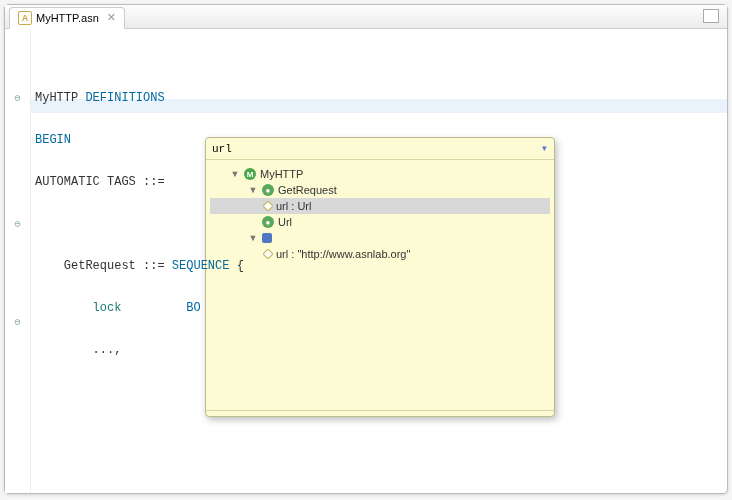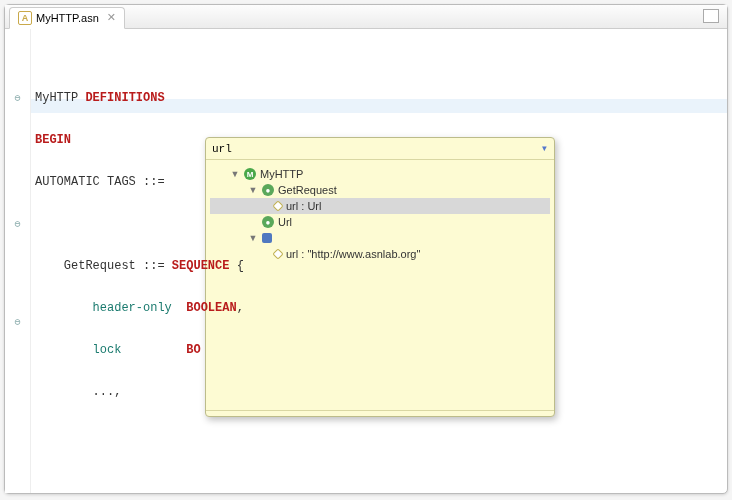--- a/index.html
+++ b/index.html
@@ -88,21 +88,21 @@
     font-size: 10px;
   }
   .code {
     flex: 1;
     padding: 6px 0 0 4px;
     line-height: 14px;
     white-space: pre;
     color: #333;
     position: relative;
   }
-  .kw-purple { color: #b91c1c; font-weight: bold; }
+  .kw-purple { color: #0369a1; font-weight: normal; }
   .kw-teal { color: #1a7a6e; }
   .hl-line {
     position: absolute;
     left: 0;
     right: 0;
     height: 14px;
     background: #eaf3fb;
     z-index: 0;
   }
   .code-line { position: relative; z-index: 1; height: 14px; }
@@ -165,21 +165,21 @@
     font-family: Arial, sans-serif;
     flex-shrink: 0;
   }
   .ticon.module { background: #4aa84a; }
   .ticon.type   { background: #5aa85a; }
   .ticon.field  { background: #fff; border: 1px solid #c0b050; color:#c0b050; border-radius:2px; transform: rotate(45deg); width:8px; height:8px; }
   .ticon.value  { background: #5078c0; border-radius:2px; width:10px; height:10px; }
   .tlabel { color: #333; }
   .ind1 { padding-left: 20px; }
   .ind2 { padding-left: 38px; }
-  .ind3 { padding-left: 50px; }
+  .ind3 { padding-left: 40px; }
   .popup-footer {
     height: 6px;
     border-top: 1px solid #d9d7a3;
   }
 </style>
 </head>
 <body>
 
 <div class="editor-frame">
 
@@ -203,21 +203,20 @@
     </div>
 
     <div class="code">
       <div class="hl-line" style="top:70px"></div>
 
       <div class="code-line"><span>MyHTTP </span><span class="kw-purple">DEFINITIONS</span></div>
       <div class="code-line"><span class="kw-purple">BEGIN</span></div>
       <div class="code-line"><span>AUTOMATIC TAGS ::=</span></div>
       <div class="code-line"></div>
       <div class="code-line"><span>    GetRequest </span><span>::= </span><span class="kw-purple">SEQUENCE </span><span>{</span></div>
-      <div class="code-line"><span class="kw-teal">        header-only  </span><span class="kw-purple">BOOLEAN</span><span>,</span></div>
       <div class="code-line"><span class="kw-teal">        lock         </span><span class="kw-purple">BO</span></div>
       <div class="code-line"><span>        ...,</span></div>
       
       
       
       
       
       
       
       

